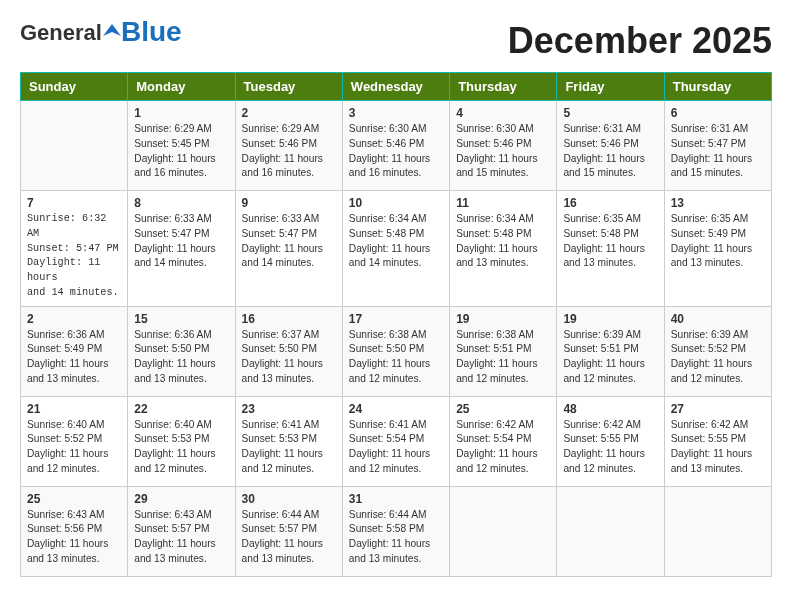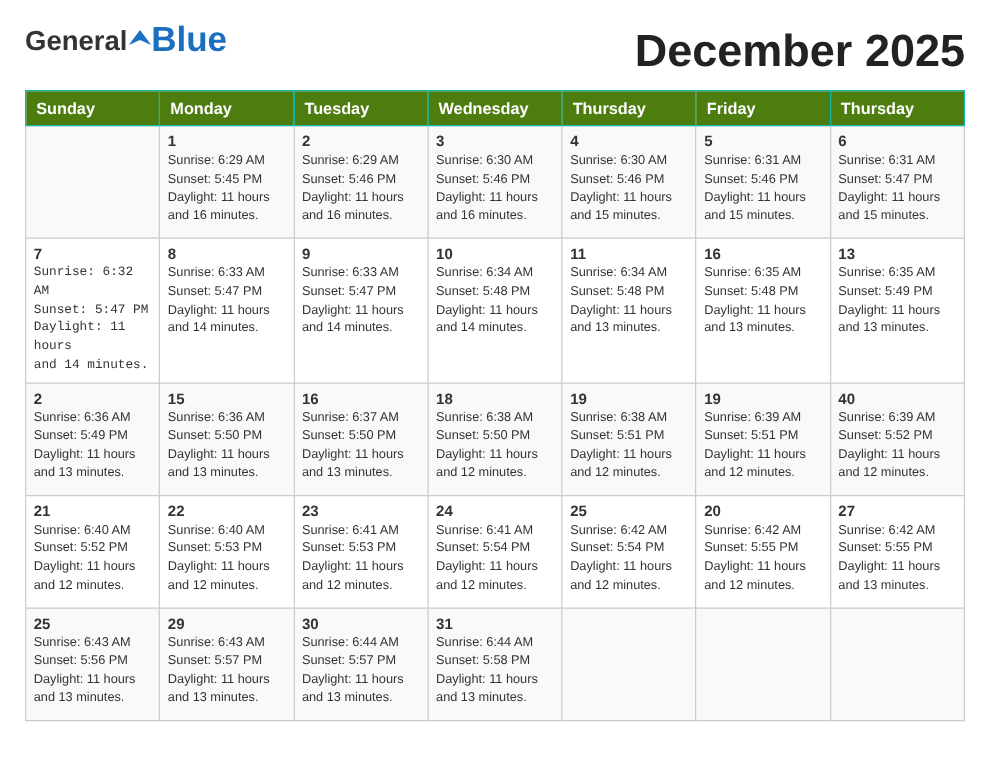--- a/index.html
+++ b/index.html
@@ -216,21 +216,21 @@
 and 13 minutes.</div>
         </td>
         <td>
           <span class="day-num">16</span>
           <div class="day-info" style="white-space: pre-line;">Sunrise: 6:37 AM
 Sunset: 5:50 PM
 Daylight: 11 hours
 and 13 minutes.</div>
         </td>
         <td>
-          <span class="day-num">18</span>
+          <span class="day-num">17</span>
           <div class="day-info" style="white-space: pre-line;">Sunrise: 6:38 AM
 Sunset: 5:50 PM
 Daylight: 11 hours
 and 12 minutes.</div>
         </td>
         <td>
           <span class="day-num">19</span>
           <div class="day-info" style="white-space: pre-line;">Sunrise: 6:38 AM
 Sunset: 5:51 PM
 Daylight: 11 hours
@@ -281,21 +281,21 @@
 and 12 minutes.</div>
         </td>
         <td>
           <span class="day-num">25</span>
           <div class="day-info" style="white-space: pre-line;">Sunrise: 6:42 AM
 Sunset: 5:54 PM
 Daylight: 11 hours
 and 12 minutes.</div>
         </td>
         <td>
-          <span class="day-num">20</span>
+          <span class="day-num">48</span>
           <div class="day-info" style="white-space: pre-line;">Sunrise: 6:42 AM
 Sunset: 5:55 PM
 Daylight: 11 hours
 and 12 minutes.</div>
         </td>
         <td>
           <span class="day-num">27</span>
           <div class="day-info" style="white-space: pre-line;">Sunrise: 6:42 AM
 Sunset: 5:55 PM
 Daylight: 11 hours

